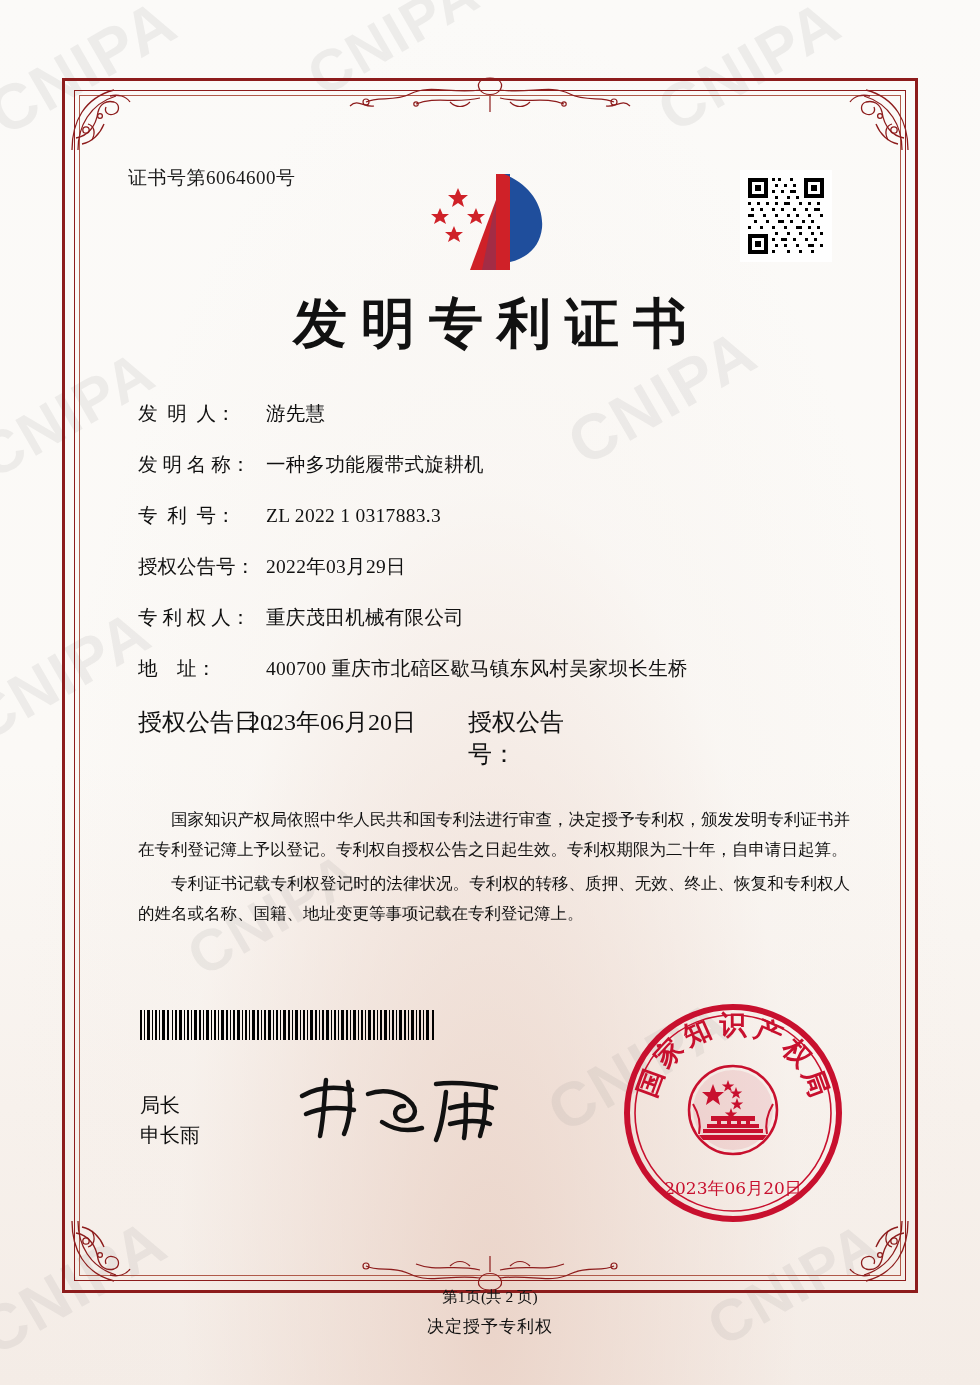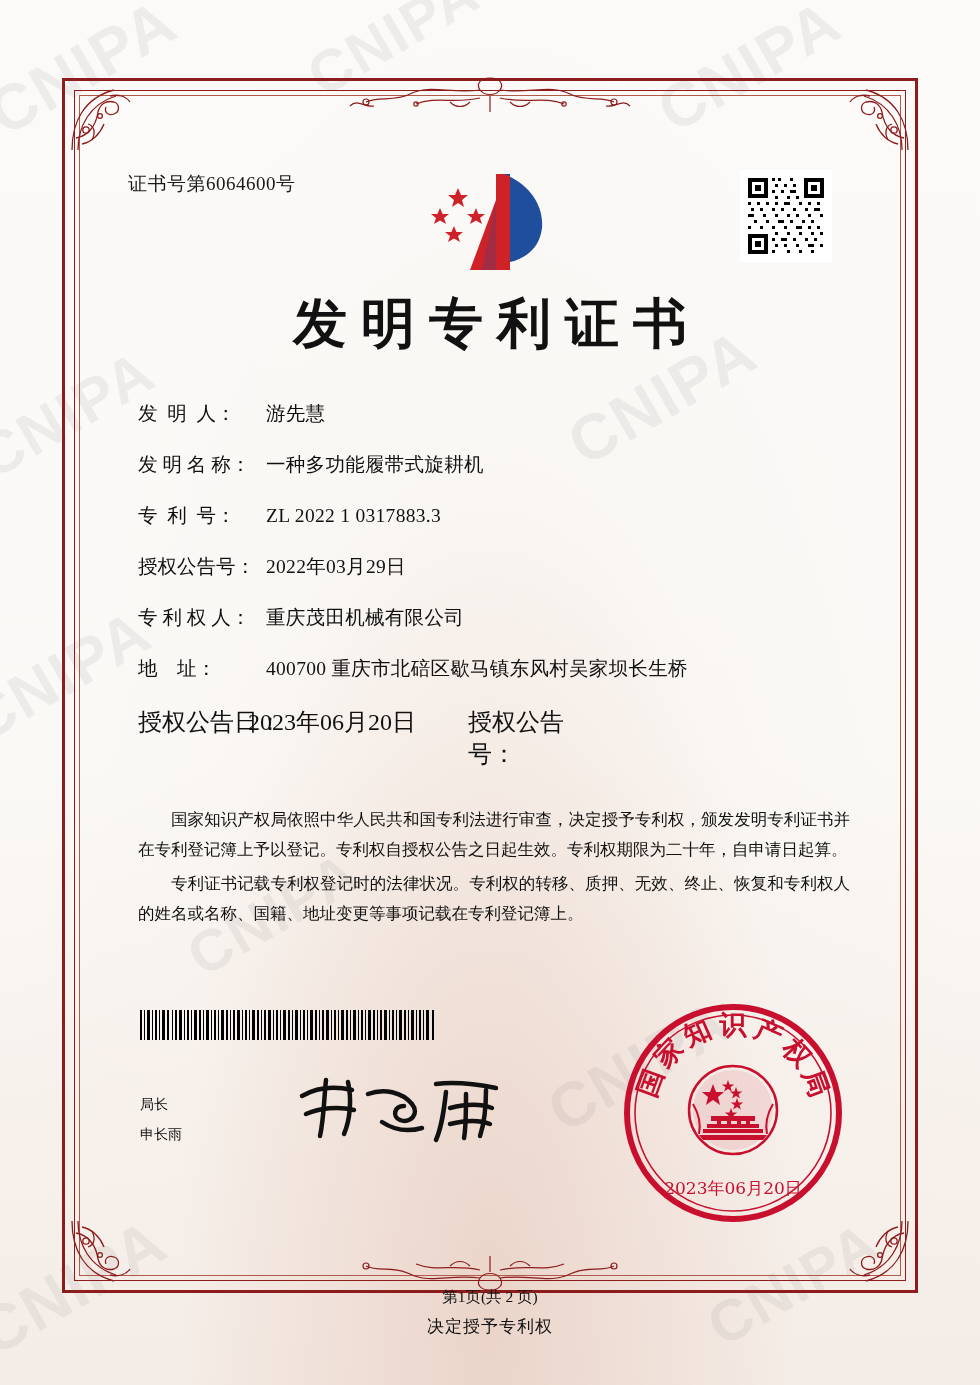--- a/index.html
+++ b/index.html
@@ -79,21 +79,21 @@
     left: 330px; top: 1250px;
     width: 320px; height: 46px;
     color: #8d1c1c;
     transform: scaleY(-1);
   }
   .bot-orn svg { display:block; width:100%; height:100%; }
 
   
   .cert-no {
     position: absolute;
-    left: 128px; top: 171px;
+    left: 128px; top: 165px;
     font-size: 19px;
     color: #1a1a1a;
     letter-spacing: 0.5px;
   }
 
   .logo {
     position: absolute;
     left: 418px; top: 170px;
     width: 146px; height: 108px;
   }
@@ -169,21 +169,21 @@
   .barcode {
     position: absolute;
     left: 140px; top: 1010px;
     width: 300px; height: 30px;
   }
   .barcode svg { display:block; width:100%; height:100%; }
 
   .sig-block {
     position: absolute;
     left: 140px; top: 1090px;
-    font-size: 14px;
+    font-size: 20px;
     color: #111;
     line-height: 30px;
   }
   .signature {
     position: absolute;
     left: 290px; top: 1070px;
     width: 230px; height: 78px;
     color: #111;
   }
   .signature svg { display:block; width:100%; height:100%; }

